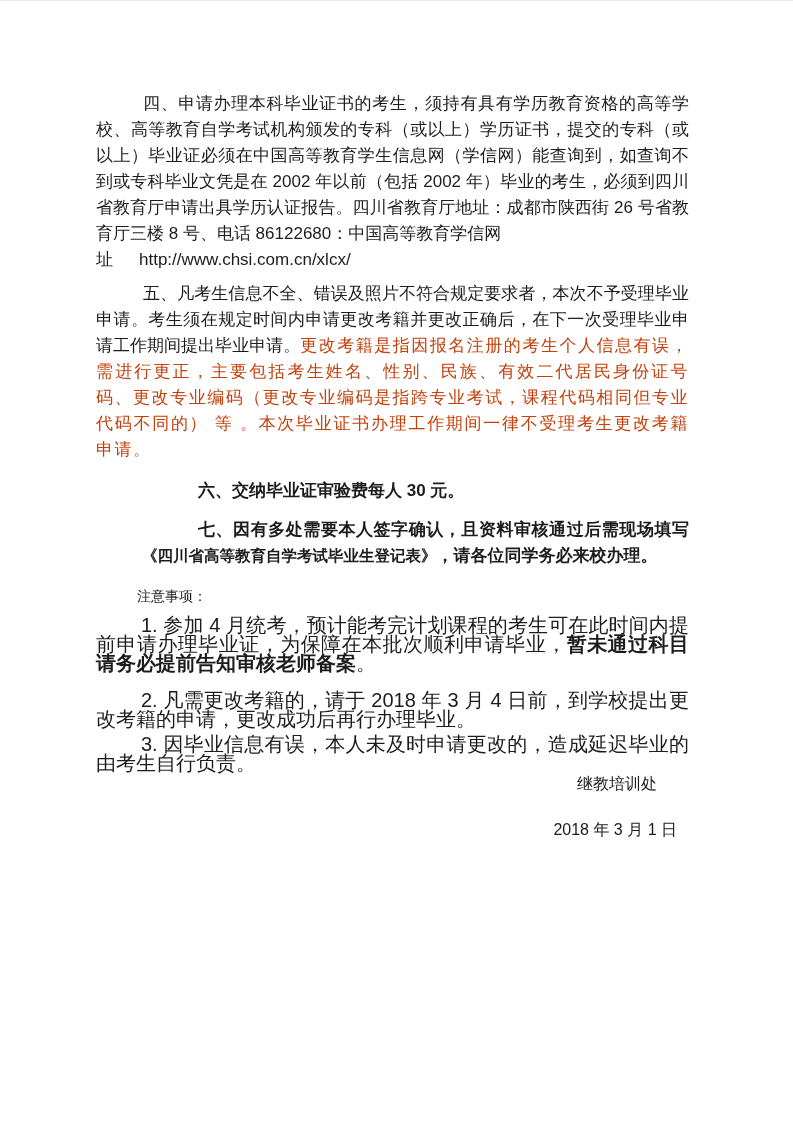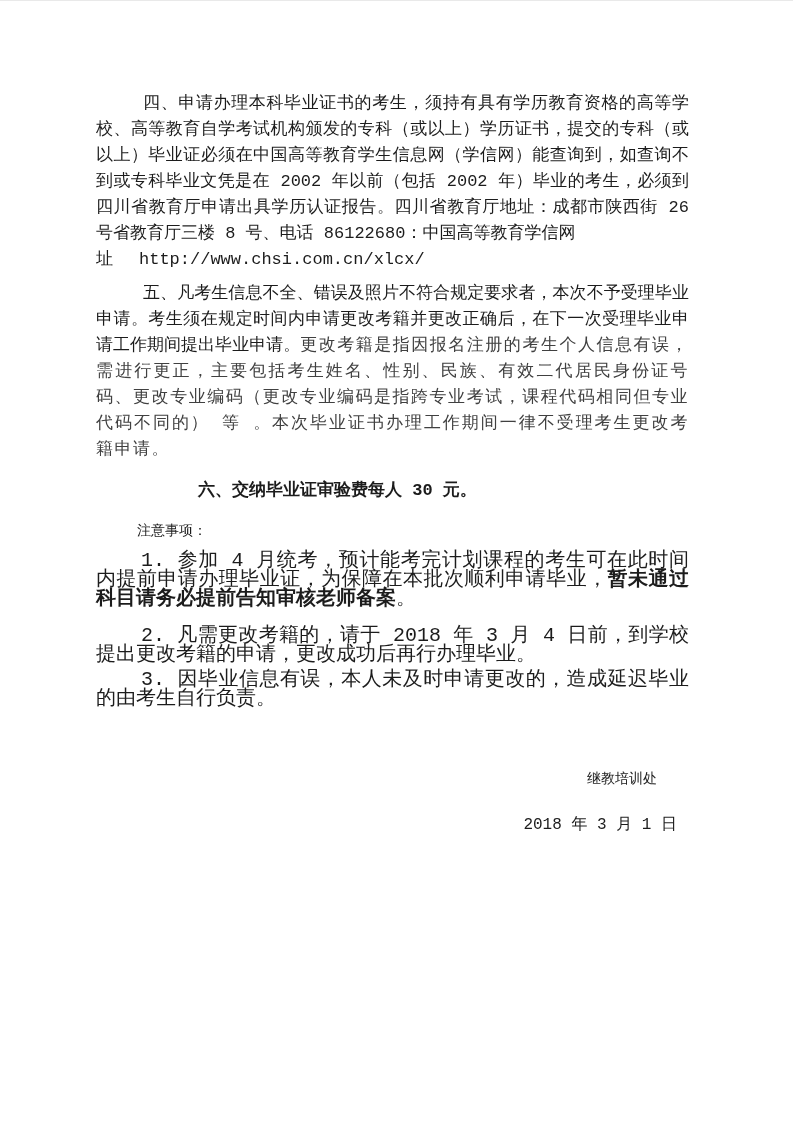--- a/index.html
+++ b/index.html
@@ -7,21 +7,21 @@
     padding: 0;
     background: #ffffff;
   }
   .page {
     position: relative;
     width: 793px;
     height: 1026px;
     margin: 0 auto;
     background: #ffffff;
     overflow: hidden;
-    font-family: Liberation Mono, monospace;
+    font-family: Liberation Sans, sans-serif;
     color: #1c1c1c;
     box-sizing: border-box;
     border-top: 1px solid #e9e9e9;
   }
   .content {
     position: absolute;
     top: 90px;
     left: 96px;
     width: 593px;
   }
@@ -31,21 +31,21 @@
     line-height: 26px;
     text-align: justify;
     text-indent: 47px;
   }
   .url-line {
     font-size: 17px;
     line-height: 26px;
   }
   .url-line .addr-label { margin-right: 26px; }
   .red-seg {
-    color: #404040;
+    color: #c2410c;
     letter-spacing: 1.5px;
   }
   .heading-para {
     font-size: 17px;
     line-height: 26px;
     font-weight: bold;
     text-align: justify;
     text-indent: 56px;
     margin-left: 46px;
   }
@@ -66,22 +66,21 @@
   }
   .note-bold { font-weight: bold; }
   .mt-p5 { margin-top: 8px; }
   .mt-p6 { margin-top: 15px; }
   .mt-p7 { margin-top: 13px; }
   .mt-note1 { margin-top: 10px; }
   .mt-note2 { margin-top: 18px; }
   .mt-note3 { margin-top: 6px; }
   .mt-p8 { margin-top: 16px; }
   .signature-line {
-    margin-top: 60px;
-    font-size: 14px;
+    font-size: 16px;
     line-height: 22px;
     text-align: right;
     padding-right: 32px;
   }
   .date-line {
     margin-top: 24px;
     font-size: 16px;
     line-height: 22px;
     text-align: right;
     padding-right: 12px;
@@ -95,20 +94,21 @@
 
     <p class="body-para"><span>四、申请办理本科毕业证书的考生，须持有具有学历教育资格的高等学校、高等教育自学考试机构颁发的专科（或以上）学历证书，提交的专科（或以上）毕业证必须在中国高等教育学生信息网（学信网）能查询到，如查询不到或专科毕业文凭是在 2002 年以前（包括 2002 年）毕业的考生，必须到四川省教育厅申请出具学历认证报告。四川省教育厅地址：成都市陕西街 26 号省教育厅三楼 8 号、电话 86122680：中国高等教育学信网</span></p>
     <div class="url-line">
       <span class="addr-label">址</span><span>http://www.chsi.com.cn/xlcx/</span>
     </div>
 
     <p class="body-para mt-p5"><span>五、凡考生信息不全、错误及照片不符合规定要求者，本次不予受理毕业申请。考生须在规定时间内申请更改考籍并更改正确后，在下一次受理毕业申请工作期间提出毕业申请。</span><span class="red-seg">更改考籍是指因报名注册的考生个人信息有误，需进行更正，主要包括考生姓名、性别、民族、有效二代居民身份证号码、更改专业编码（更改专业编码是指跨专业考试，课程代码相同但专业代码不同的） 等 。本次毕业证书办理工作期间一律不受理考生更改考籍申请。</span></p>
 
     <p class="heading-para mt-p6"><span>六、交纳毕业证审验费每人 30 元。</span></p>
 
+    <p class="heading-para mt-p7"><span>七、因有多处需要本人签字确认，且资料审核通过后需现场填写</span><span class="book-title">《四川省高等教育自学考试毕业生登记表》</span><span>，请各位同学务必来校办理。</span></p>
 
     <p class="notes-title">注意事项：</p>
 
     <p class="note-para mt-note1"><span>1. 参加 4 月统考，预计能考完计划课程的考生可在此时间内提前申请办理毕业证，为保障在本批次顺利申请毕业，</span><span class="note-bold">暂未通过科目请务必提前告知审核老师备案</span><span>。</span></p>
 
     <p class="note-para mt-note2"><span>2. 凡需更改考籍的，请于 2018 年 3 月 4 日前，到学校提出更改考籍的申请，更改成功后再行办理毕业。</span></p>
 
     <p class="note-para mt-note3"><span>3. 因毕业信息有误，本人未及时申请更改的，造成延迟毕业的由考生自行负责。</span></p>
 
 

